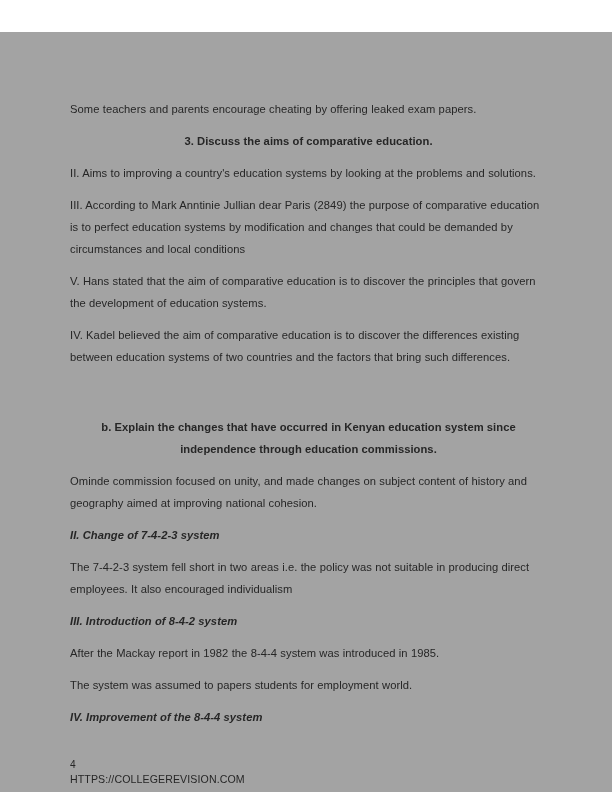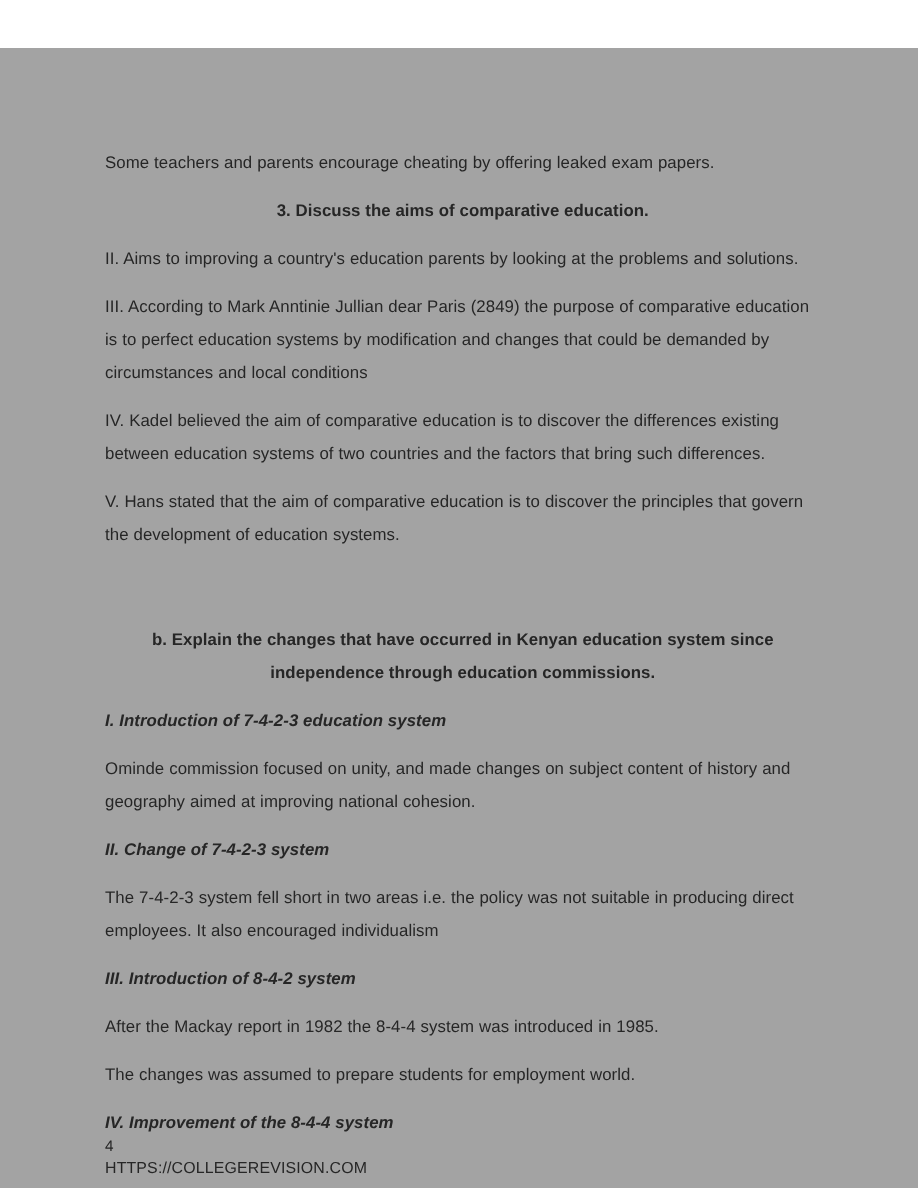--- a/index.html
+++ b/index.html
@@ -88,45 +88,44 @@
 
 <div class="page">
 
   <div class="content">
 
     <p class="para">Some teachers and parents encourage cheating by offering leaked exam papers.</p>
 
     <p class="heading-bold">3. Discuss the aims of comparative education.</p>
 
 
-    <p class="para">II. Aims to improving a country's education parents by looking at the problems and solutions.</p>
+    <p class="para">II. Aims to improving a country's education systems by looking at the problems and solutions.</p>
 
     <p class="para">III. According to Mark Anntinie Jullian dear Paris (2849) the purpose of comparative education is to perfect education systems by modification and changes that could be demanded by circumstances and local conditions</p>
 
+    <p class="para">V. Hans stated that the aim of comparative education is to discover the principles that govern the development of education systems.</p>
+
     <p class="para">IV. Kadel believed the aim of comparative education is to discover the differences existing between education systems of two countries and the factors that bring such differences.</p>
-
-    <p class="para">V. Hans stated that the aim of comparative education is to discover the principles that govern the development of education systems.</p>
 
     <div class="spacer-block"></div>
 
     <p class="heading-bold">b. Explain the changes that have occurred in Kenyan education system since independence through education commissions.</p>
 
-    <p class="heading-bolditalic">I. Introduction of 7-4-2-3 education system</p>
 
     <p class="para">Ominde commission focused on unity, and made changes on subject content of history and geography aimed at improving national cohesion.</p>
 
     <p class="heading-bolditalic">II. Change of 7-4-2-3 system</p>
 
     <p class="para">The 7-4-2-3 system fell short in two areas i.e. the policy was not suitable in producing direct employees. It also encouraged individualism</p>
 
     <p class="heading-bolditalic">III. Introduction of 8-4-2 system</p>
 
     <p class="para">After the Mackay report in 1982 the 8-4-4 system was introduced in 1985.</p>
 
-    <p class="para">The changes was assumed to prepare students for employment world.</p>
+    <p class="para">The system was assumed to papers students for employment world.</p>
 
     <p class="heading-bolditalic">IV. Improvement of the 8-4-4 system</p>
 
   </div>
 
   <div class="footer">
     <p class="footer-pagenum">4</p>
     <p class="footer-url">HTTPS://COLLEGEREVISION.COM</p>
   </div>
 

